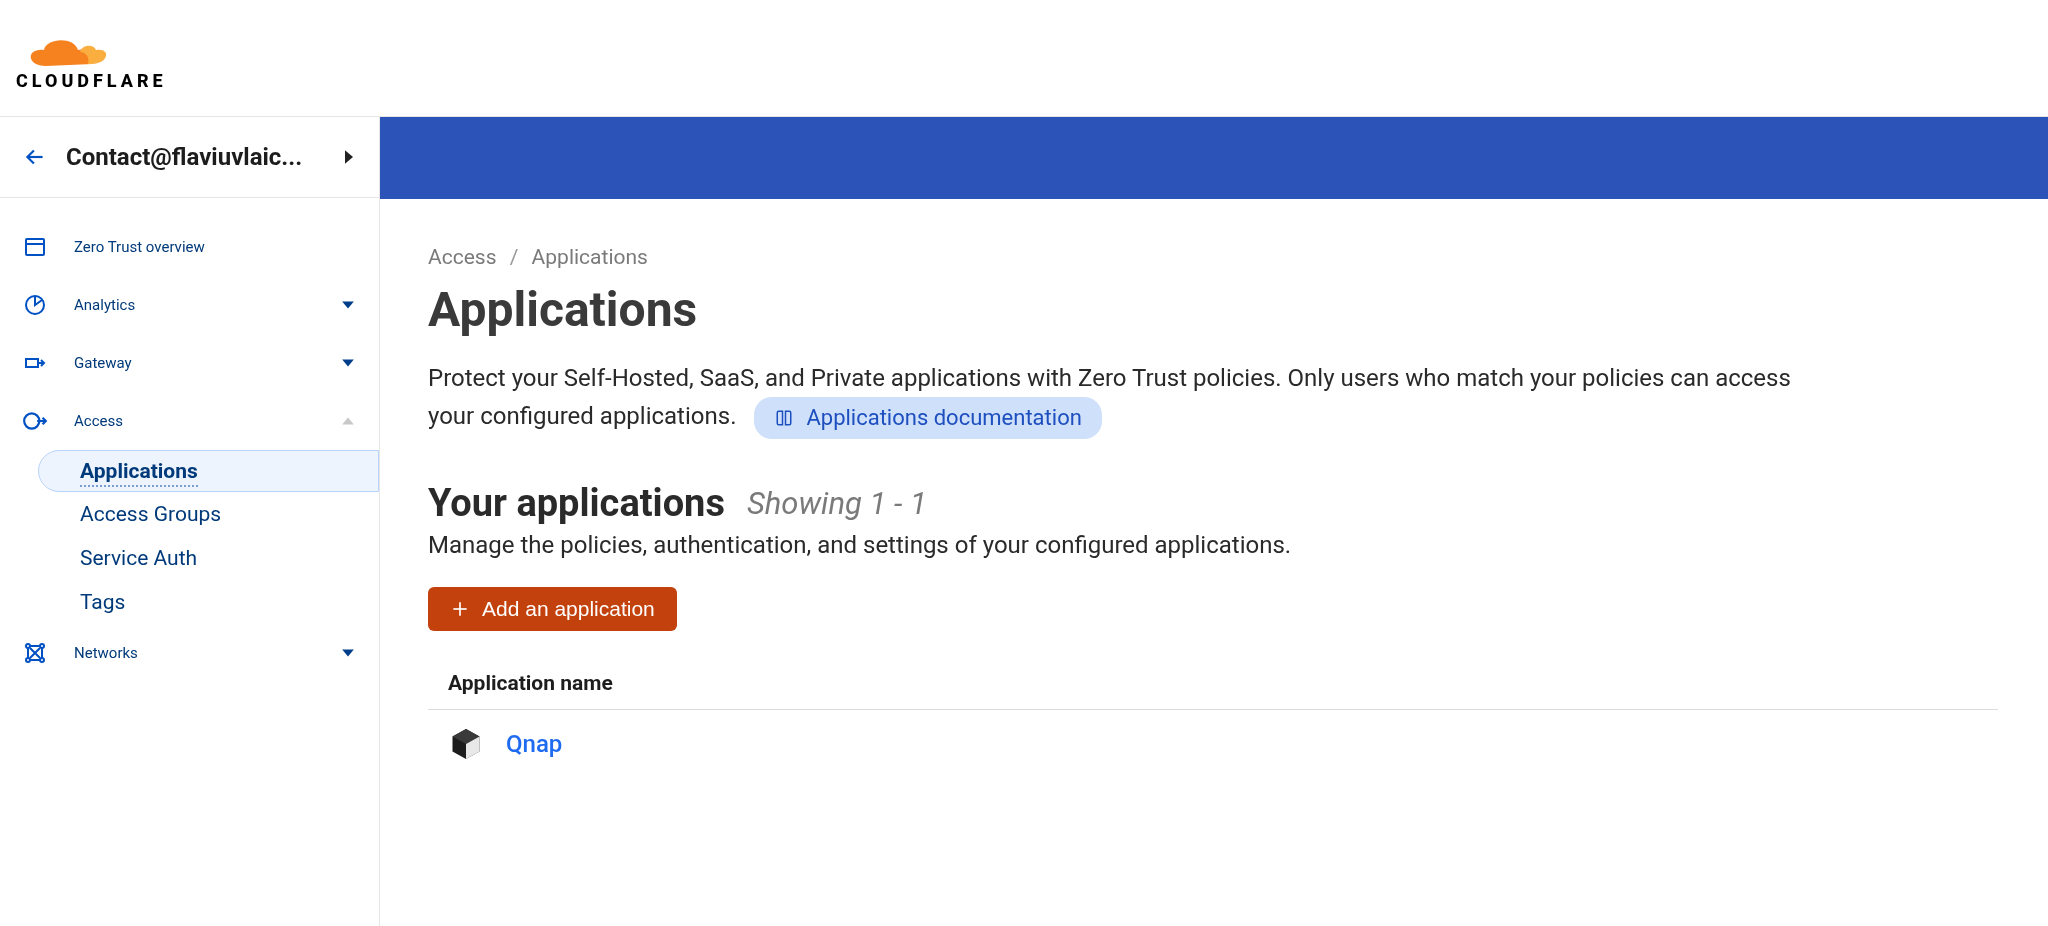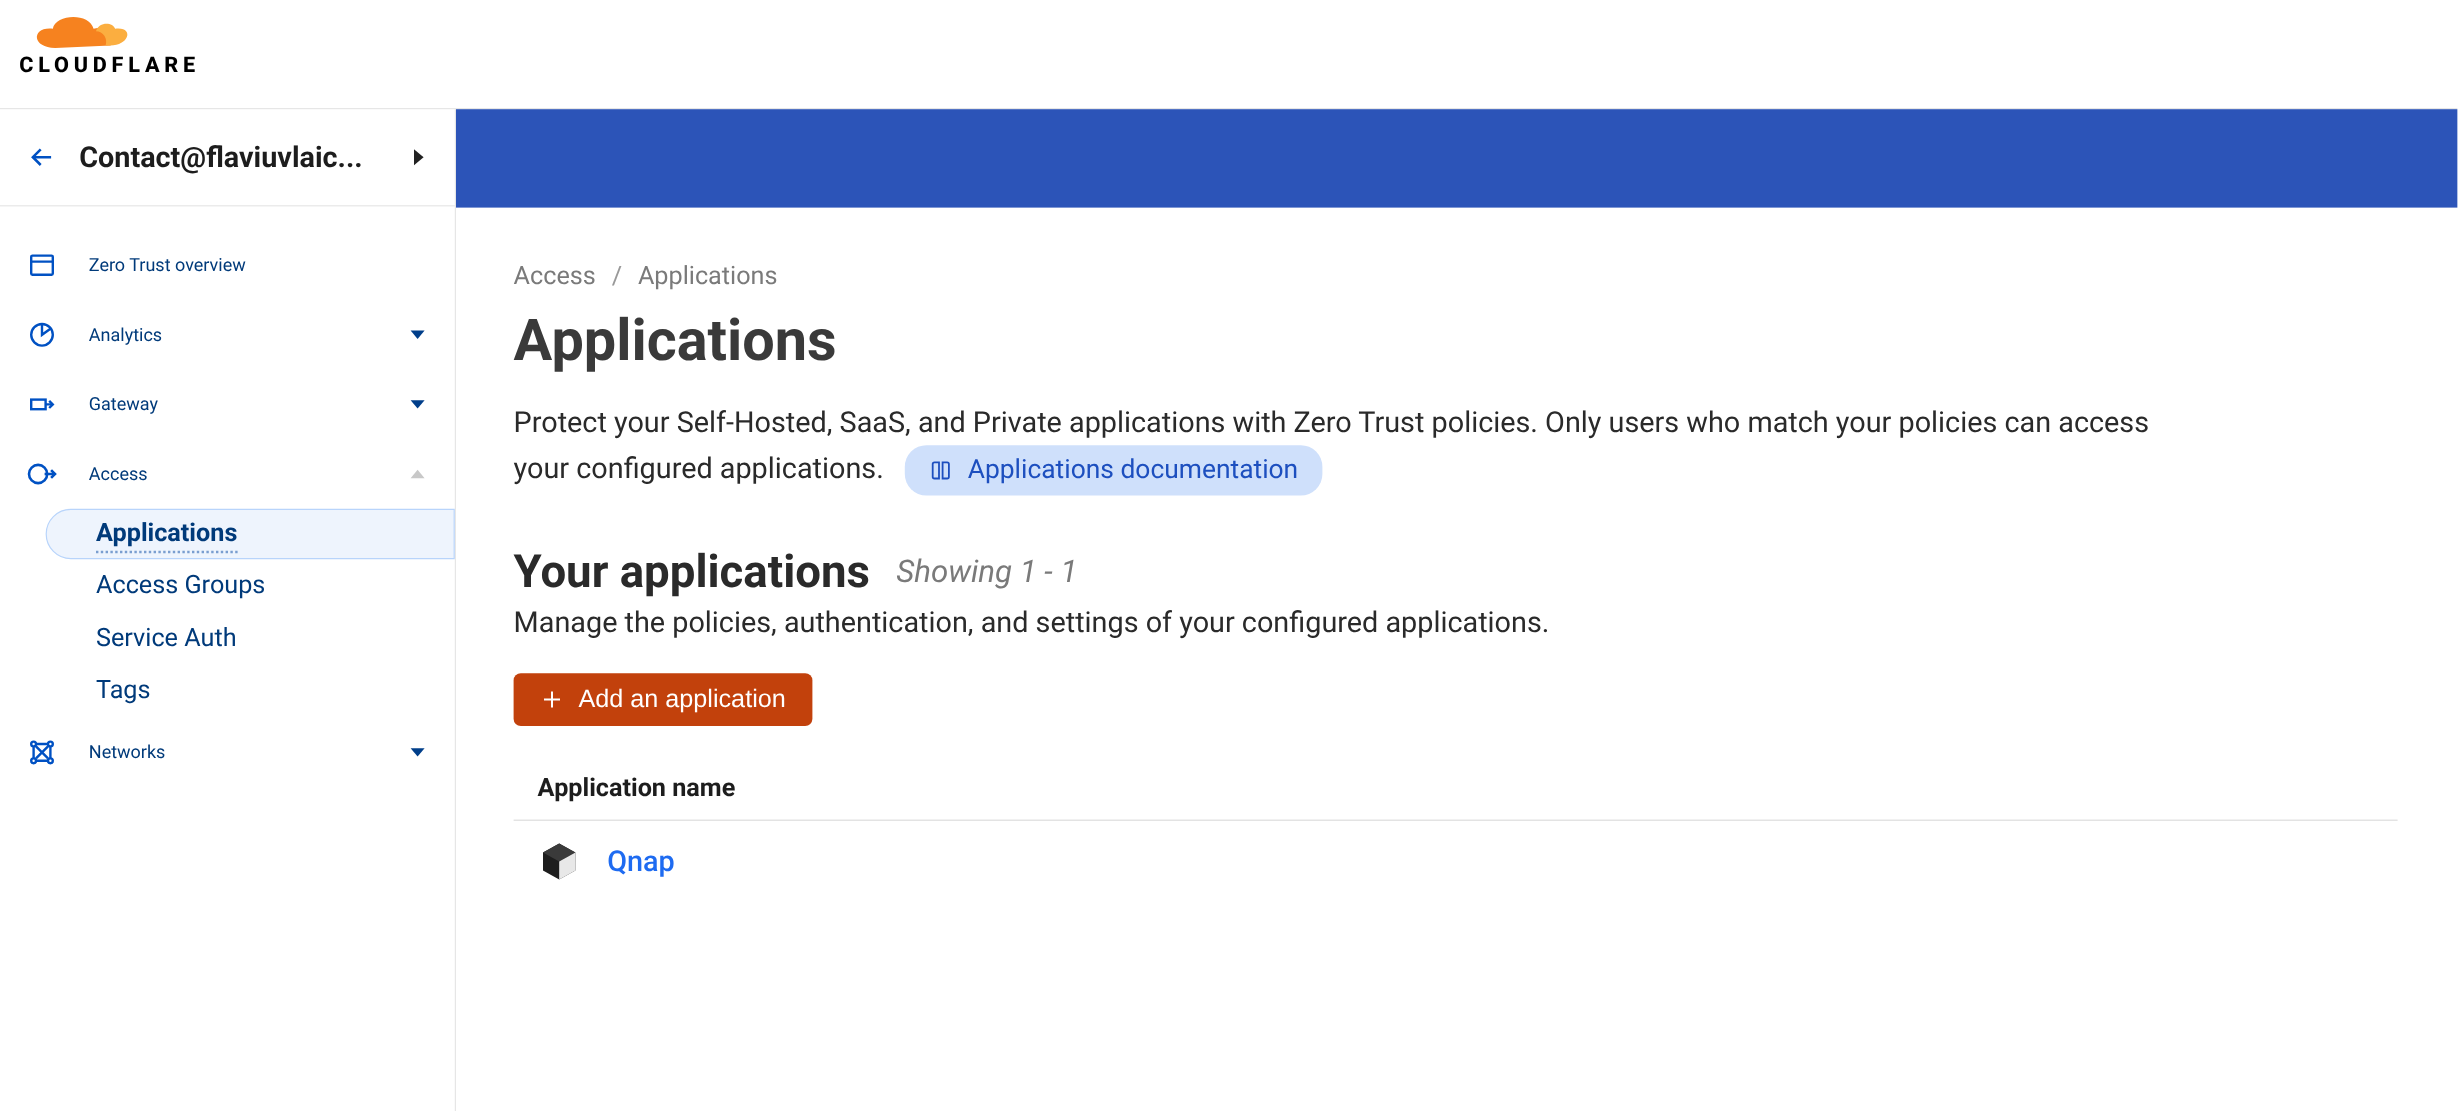--- a/index.html
+++ b/index.html
@@ -5,24 +5,24 @@
   * { margin: 0; padding: 0; box-sizing: border-box; }
   body {
     font-family: -apple-system, BlinkMacSystemFont, "Segoe UI", Roboto, Helvetica, Arial, sans-serif;
     background: #fff;
     color: #1d1d1d;
     width: 2048px;
     height: 926px;
     overflow: hidden;
   }
   .header {
-    height: 91px;
+    height: 117px;
     border-bottom: 1px solid #e6e6e6;
     display: flex;
-    align-items: flex-start;
+    align-items: center;
     padding-left: 16px;
   }
   .logo {
     display: flex;
     flex-direction: column;
     align-items: flex-start;
     padding-top: 8px;
   }
   .logo-cloud {
     width: 120px;
@@ -152,21 +152,21 @@
     align-items: center;
     gap: 22px;
     margin-top: 42px;
   }
   .section-title {
     font-size: 38px;
     font-weight: 700;
     color: #2a2a2a;
   }
   .section-count {
-    font-size: 26px;
+    font-size: 31px;
     font-style: italic;
     color: #7a7a7a;
   }
   .section-desc {
     font-size: 24px;
     color: #2a2a2a;
     margin-top: 6px;
   }
   .add-btn {
     display: inline-flex;

